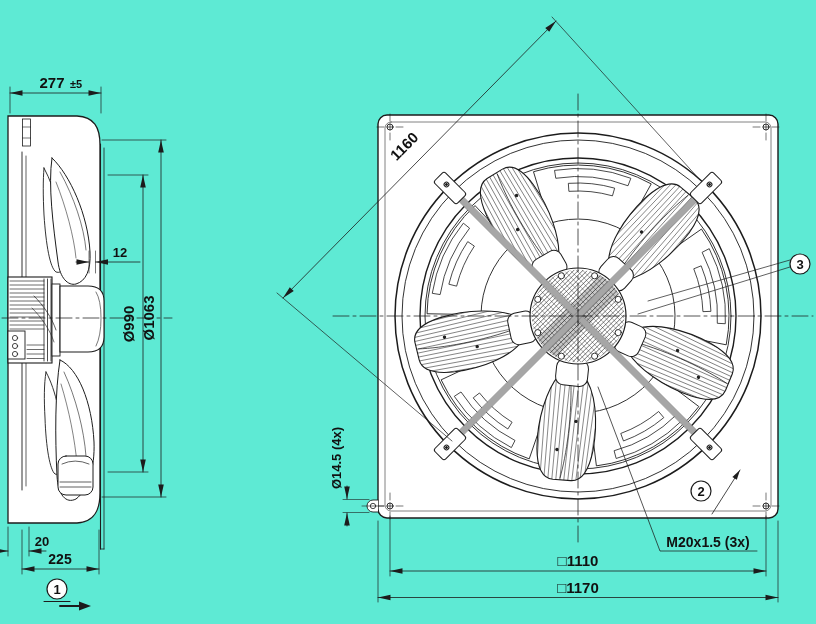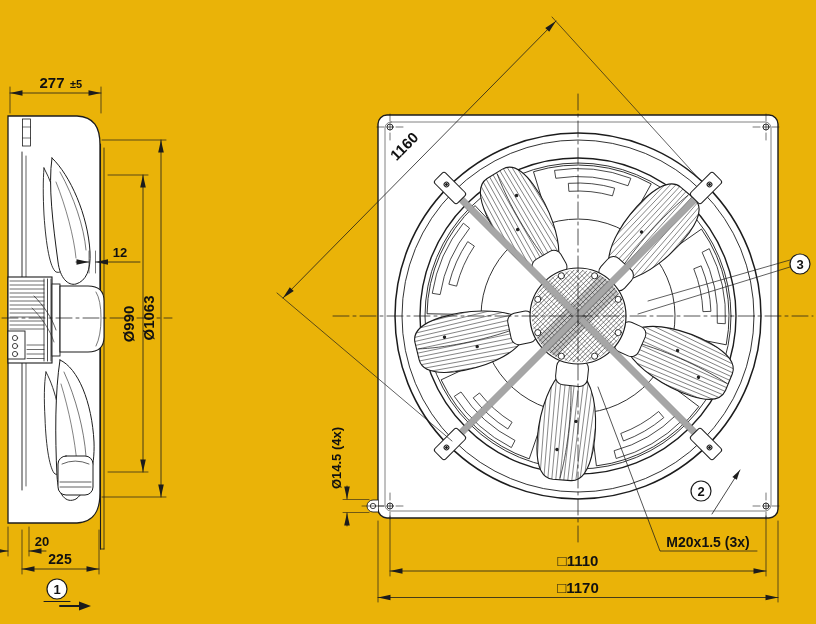--- a/index.html
+++ b/index.html
@@ -1,16 +1,16 @@
 <!DOCTYPE html>
 <html><head>
 <meta charset="utf-8">
 <style>
   html,body{margin:0;padding:0;background:#fff;}
-  .stage{position:relative;width:816px;height:624px;background:#eab308;overflow:hidden;
+  .stage{position:relative;width:816px;height:624px;background:#5eead4;overflow:hidden;
          font-family:"Liberation Sans",sans-serif;}
   svg{display:block;}
   .t15{font:bold 15px "Liberation Sans",sans-serif;fill:#111;}
   .t14{font:bold 14px "Liberation Sans",sans-serif;fill:#111;}
   .t13{font:bold 13px "Liberation Sans",sans-serif;fill:#111;}
   .t11{font:bold 11px "Liberation Sans",sans-serif;fill:#111;}
 </style>
 </head>
 <body>
 

